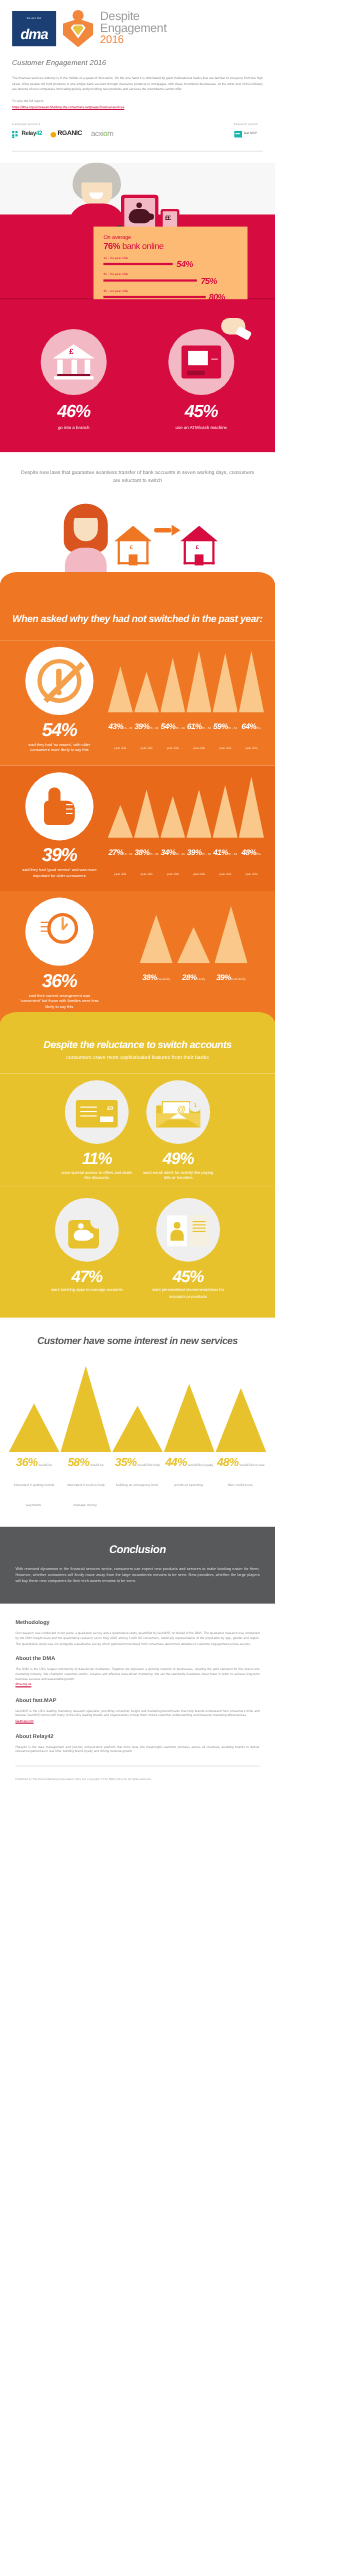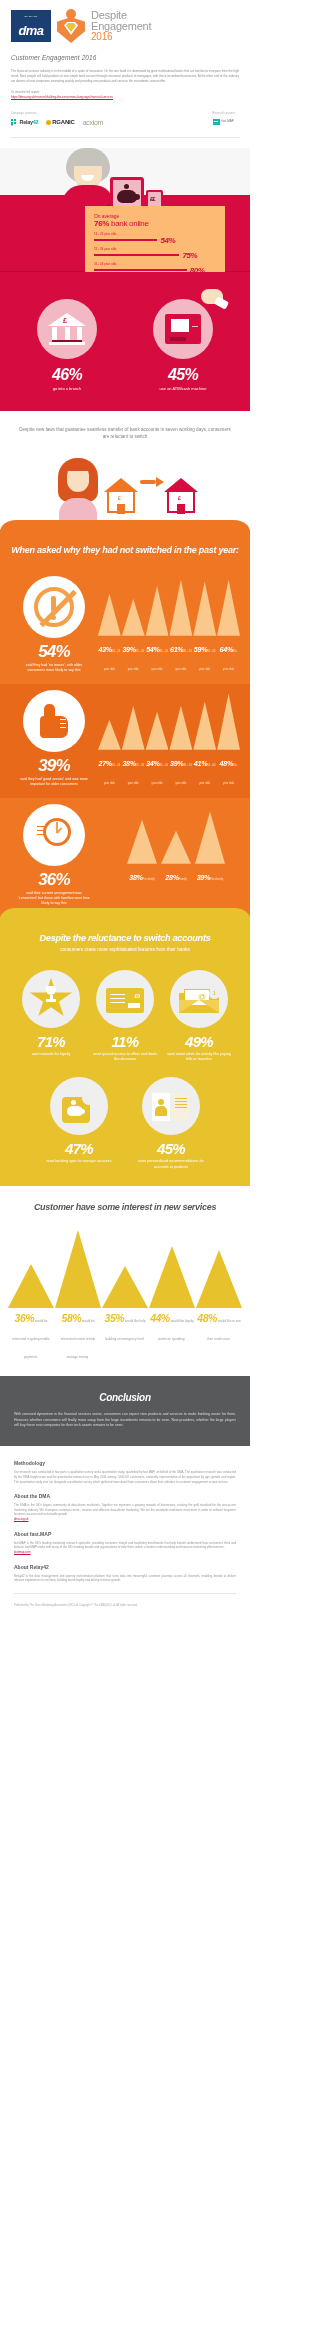--- a/index.html
+++ b/index.html
@@ -154,21 +154,21 @@
   .house .dr { position:absolute; left:13px; bottom:0; width:8px; height:10px; background:currentColor; }
   .house .pd { position:absolute; left:14px; top:17px; font-size:5px; font-weight:bold; color:currentColor; }
   .h1 { left:104px; top:26px; color:#ef7622; }
   .h2 { left:164px; top:26px; color:#d60b3f; }
   .arrow { position:absolute; left:140px; top:24px; width:24px; height:12px; }
   .arrow i { position:absolute; left:0; top:4px; width:16px; height:3.5px; background:#ef7622; border-radius:2px; }
   .arrow b { position:absolute; right:0; top:1px; width:0; height:0; border-left:8px solid #ef7622; border-top:5px solid transparent; border-bottom:5px solid transparent; }
 
   .or-head { background:#ef7622; padding:15px 0 13px 0; text-align:center; position:relative; }
   .or-head:before { content:""; position:absolute; left:0; right:0; top:-10px; height:14px; background:#ef7622; border-top-left-radius:16px 12px; border-top-right-radius:16px 12px; }
-  .or-head h2 { font-size:9px; font-weight:bold; font-style:italic; color:#fff; letter-spacing:-.25px; line-height:1.3; position:relative; }
+  .or-head h2 { font-size:9px; font-weight:bold; font-style:italic; color:#fff; letter-spacing:-.25px; line-height:1.3; position:relative;margin-top:12px; }
 
   .orow { background:#ef7622; display:flex; align-items:flex-start; padding:6px 10px 10px 10px; position:relative; }
   .orow.alt { background:#e8691a; }
   .orow .left { width:88px; text-align:center; flex:0 0 auto; }
   .icirc { width:62px; height:62px; border-radius:50%; background:#fff; margin:0 auto 5px auto; position:relative; }
   .ino { position:absolute; left:11px; top:11px; width:40px; height:40px; border-radius:50%; border:4.5px solid #f4a04a; }
   .ino .bang { position:absolute; left:13px; top:5px; width:5px; height:16px; background:#f4a04a; border-radius:2px; }
   .ino .bang:after { content:""; position:absolute; left:0; top:19px; width:5px; height:5px; border-radius:50%; background:#f4a04a; }
   .ino .slash { position:absolute; left:-4px; top:15px; width:48px; height:4.5px; background:#f4a04a; transform:rotate(-45deg); }
   .thumb { position:absolute; left:17px; top:14px; width:28px; height:34px; }
@@ -599,32 +599,20 @@
   </div>
 
   <div class="y-head">
     <h2>Despite the reluctance to switch accounts</h2>
     <p>consumers crave more sophisticated features from their banks</p>
   </div>
 
   <div class="ygrid">
     <div class="yitem">
       <div class="ycirc">
-        <span class="star"></span>
-        <span class="trophy">
-            <span class="cup"></span>
-            <span class="st"></span>
-            <span class="bs"></span>
-          </span>
-      </div>
-      <div class="yval">71%</div>
-      <div class="ycap">want rewards for loyalty</div>
-    </div>
-    <div class="yitem">
-      <div class="ycirc">
         <span class="card">
             <span class="l"></span>
             <span class="p">£0</span>
             <span class="w"></span>
           </span>
       </div>
       <div class="yval">11%</div>
       <div class="ycap">want special access to offers and deals like discounts</div>
     </div>
     <div class="yitem">

